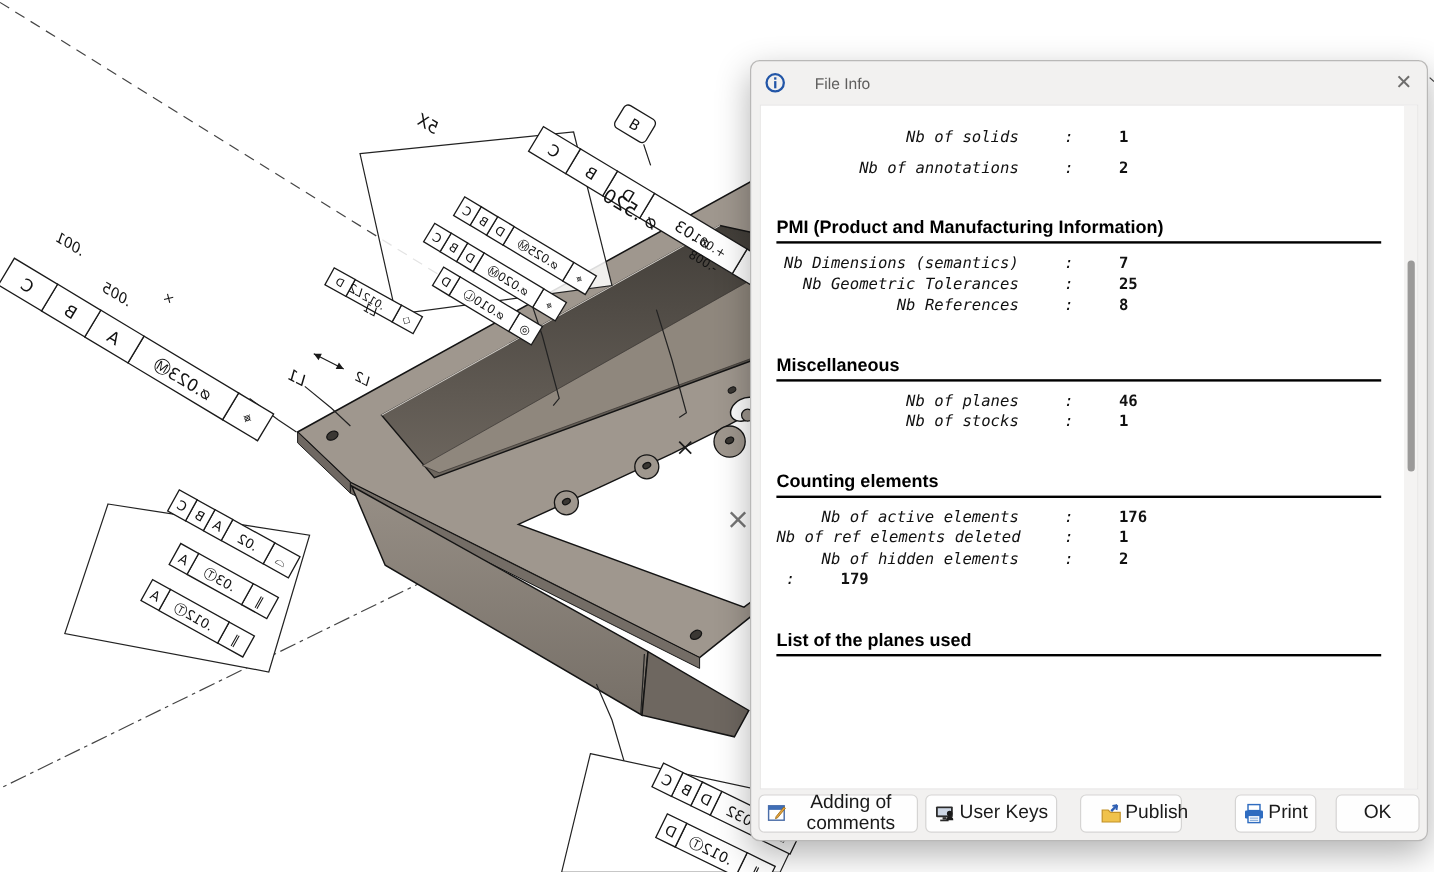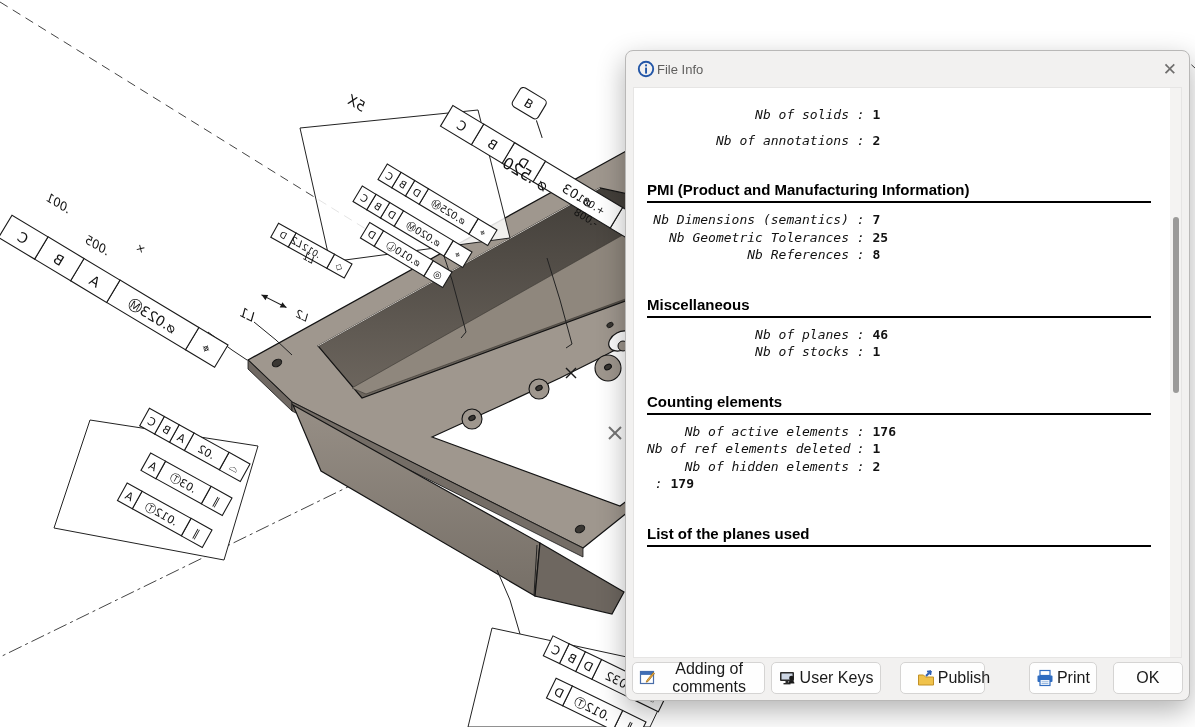--- a/index.html
+++ b/index.html
@@ -10,33 +10,33 @@
   #scene{position:absolute;left:0;top:0;width:1195px;height:727px;}
   #scene .fcf rect{fill:#ffffff;stroke:#1a1a1a;stroke-width:1.1;}
   #scene .fcf text{fill:#111;font-family:"DejaVu Sans",sans-serif;}
   #scene text{fill:#111;font-family:"DejaVu Sans",sans-serif;}
   .thinline{stroke:#222;stroke-width:1;fill:none;}
 
   
   .dialog{position:absolute;left:625px;top:50px;width:565px;height:651px;
           background:#f2f1f0;border:1px solid #b9b8b7;border-radius:8px;
           box-shadow:0 10px 28px rgba(0,0,0,.30);box-sizing:border-box;}
-  .titlebar{height:36px;display:flex;align-items:center;padding:0 12px 0 11px;gap:2px;}
+  .titlebar{height:36px;display:flex;align-items:center;padding:0 12px 0 11px;gap:24px;}
   .title-text{font-size:13px;color:#5f5e5d;}
   .close-btn{margin-left:auto;font-size:17px;color:#6f6e6d;line-height:17px;cursor:default;
              font-family:"DejaVu Sans",sans-serif;}
   .content{position:absolute;left:7px;right:7px;top:36px;bottom:42px;background:#ffffff;
            border:1px solid #e6e5e4;box-sizing:border-box;overflow:hidden;}
   .content-inner{position:absolute;left:13px;right:14px;top:0;}
   .scroll-track{position:absolute;right:0;top:0;bottom:0;width:11px;background:#f4f3f2;}
   .scroll-thumb{position:absolute;right:2px;top:129px;width:6px;height:176px;
                 background:#9b9a99;border-radius:3px;}
 
   .mono-line{font-family:"DejaVu Sans Mono",monospace;font-size:13px;line-height:17.5px;
-             white-space:pre;color:#111;display:flex;}
+             white-space:pre;color:#111;display:flex;gap:30px;}
   .mono-line .k{display:inline-block;width:202px;text-align:right;font-style:italic;}
   .mono-line .sep{font-style:italic;}
   .mono-line .v{font-weight:bold;}
   .first-line{margin-top:18px;}
   .section-h{margin:32px 16px 0 0;font-weight:bold;font-size:15px;line-height:18px;color:#000;
              border-bottom:2px solid #000;padding-bottom:2px;}
   .group{margin-top:8px;}
 
   .btnbar{position:absolute;left:6px;right:6px;bottom:5px;height:34px;display:flex;align-items:center;}
   .dlg-btn{height:32px;background:#fefefe;border:1px solid #d5d4d3;border-radius:5px;

